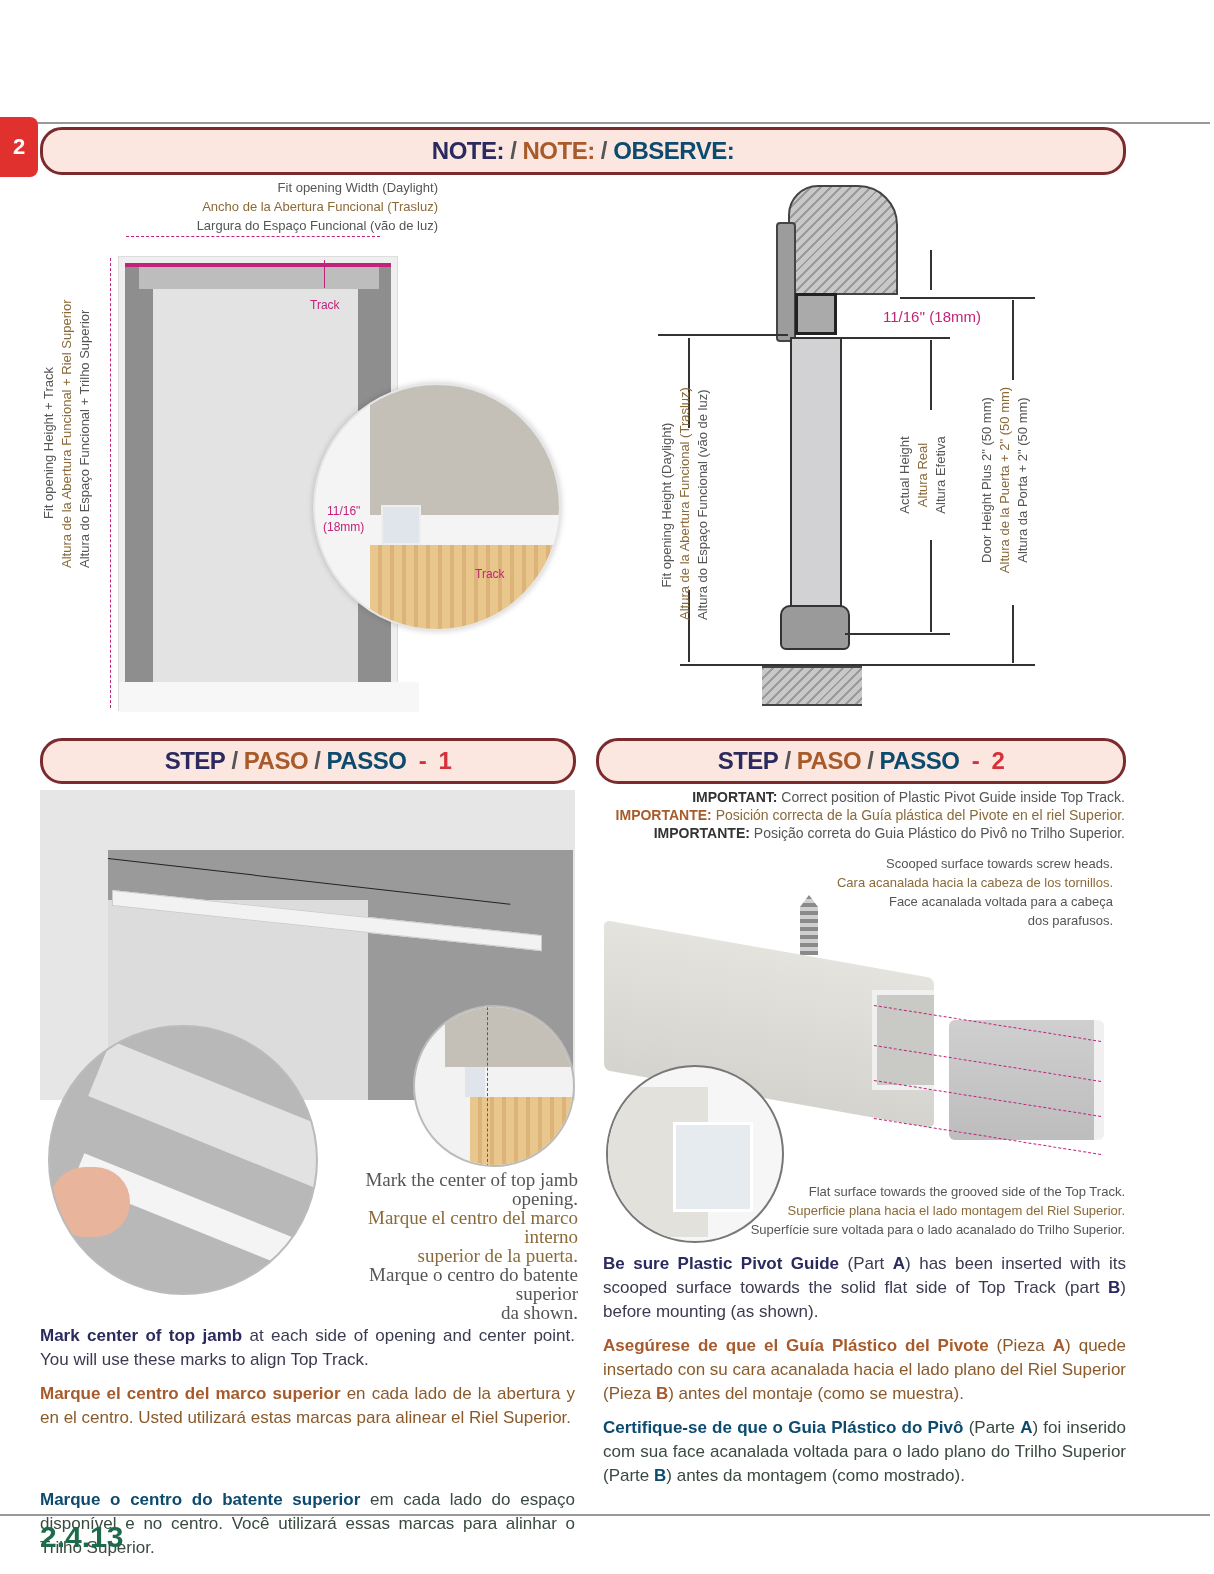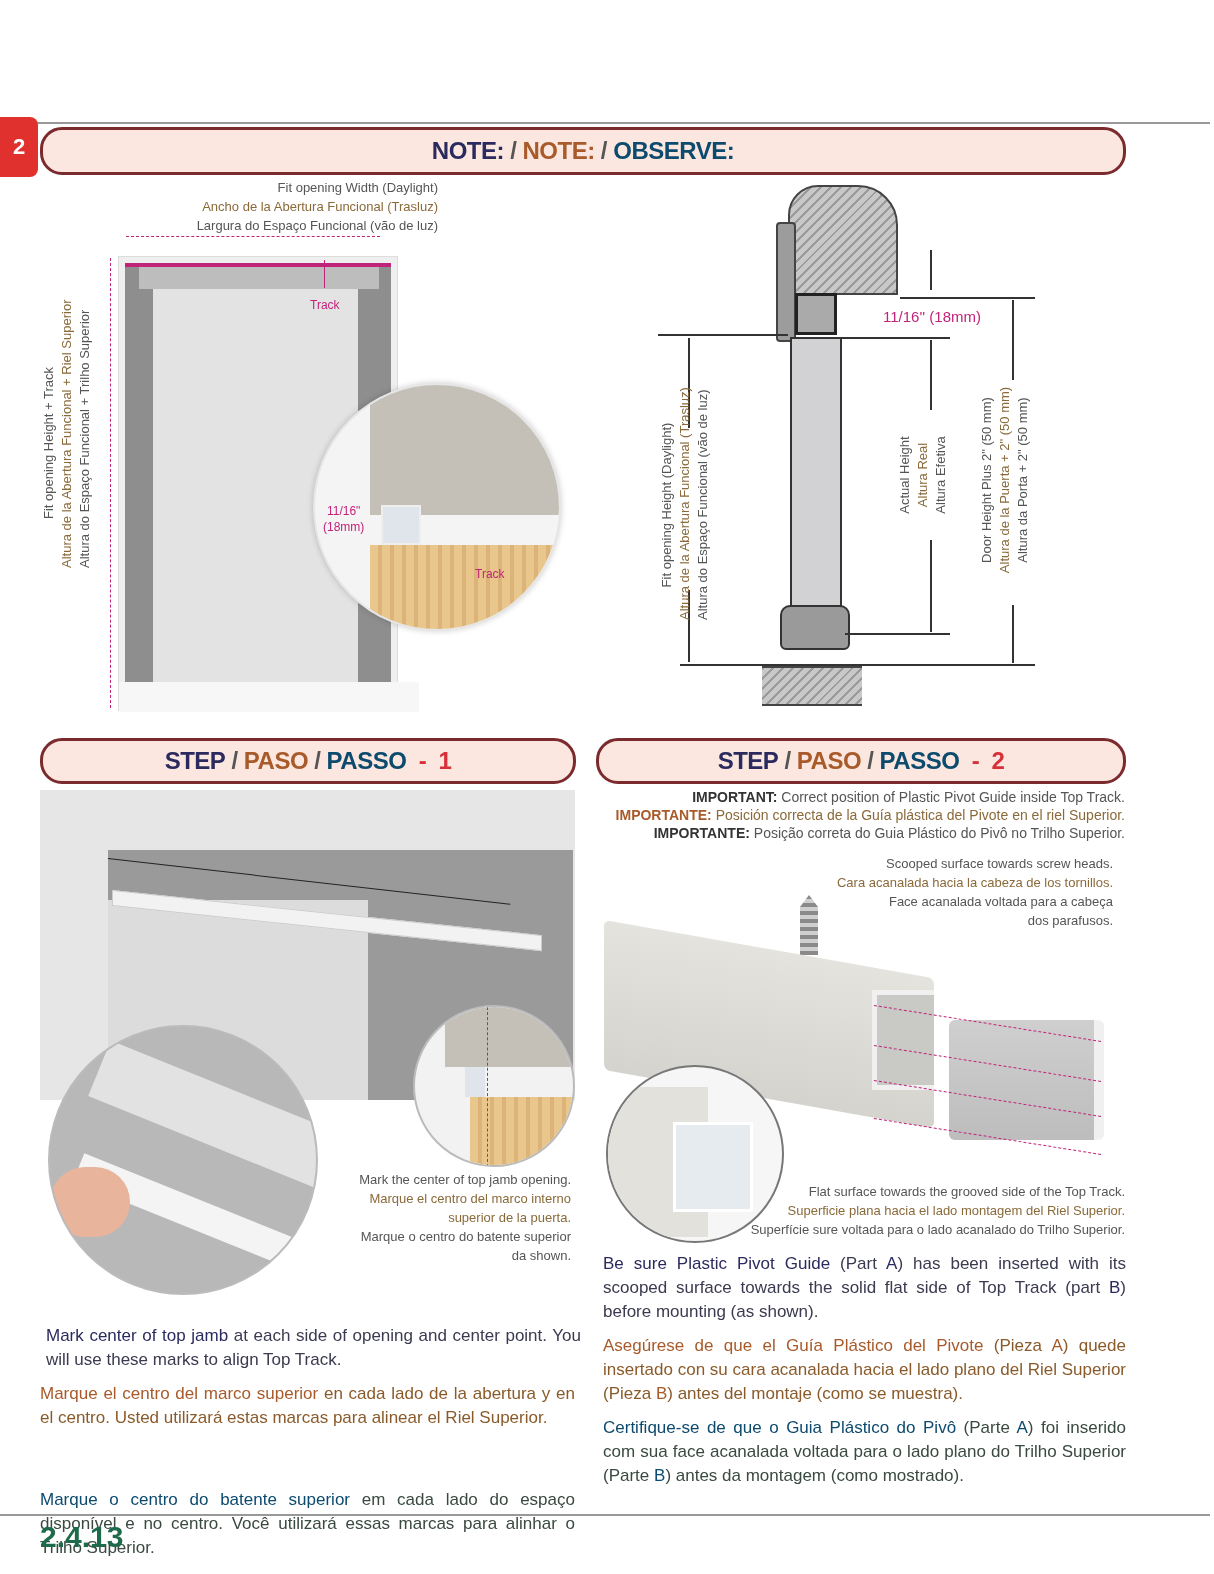--- a/index.html
+++ b/index.html
@@ -22,21 +22,21 @@
   .c-gray { color: #555; }
   .c-magenta { color: #c2237a; }
   .c-tan { color: #8a6a3a; }
 
   .label { font-size: 13px; line-height: 19px; text-align: center; }
   .vlabel { position: absolute; transform-origin: left top; transform: rotate(-90deg); font-size: 13px; line-height: 18px; white-space: nowrap; text-align: center; }
 
   .circle { position: absolute; border-radius: 50%; overflow: hidden; border: 2px solid #bbb; background: #f4f4f4; }
 
   .para { position: absolute; font-size: 17px; line-height: 24px; text-align: justify; }
-  .para b { font-weight: normal; }
+  .para b { font-weight: bold; }
   .page-num { position: absolute; left: 40px; top: 1520px; font-size: 30px; font-weight: bold; color: #1d6b4a; }
 
   .hatch { background: repeating-linear-gradient(135deg, #9a9a9a 0 2px, #c8c8c8 2px 7px); border: 2px solid #444; }
 </style>
 </head>
 <body>
 
 <div class="top-rule"></div>
 <div class="bottom-rule"></div>
 
@@ -159,30 +159,30 @@
     <div class="abs" style="left:0;top:140px;width:80px;height:70px;background:#e8b49c;border-radius:40px;"></div>
   </div>
 
   <div class="circle" style="left:373px;top:215px;width:162px;height:162px;background:#f2f2f2;">
     <div class="abs" style="left:30px;top:0;width:132px;height:60px;background:#c4c0b8;"></div>
     <div class="abs" style="left:50px;top:60px;width:20px;height:30px;background:#dfe5ea;"></div>
     <div class="abs" style="left:55px;top:90px;width:107px;height:80px;background:repeating-linear-gradient(90deg,#e8c68c 0 8px,#dcb47a 8px 12px);"></div>
     <div class="abs" style="left:72px;top:0;height:160px;border-left:1px dashed #c2237a;"></div>
   </div>
 
-  <div class="abs" style="left:296px;top:380px;width:235px;font-size:13px;line-height:19px;text-align:right;">
+  <div class="abs" style="left:303px;top:380px;width:235px;font-size:19px;line-height:19px;text-align:right;font-family:Liberation Serif, serif;">
     <div class="c-gray">Mark the center of top jamb opening.</div>
     <div class="c-tan">Marque el centro del marco interno</div>
     <div class="c-tan">superior de la puerta.</div>
     <div class="c-gray">Marque o centro do batente superior</div>
     <div class="c-gray">da shown.</div>
   </div>
 </div>
 
-<div class="para cond" style="left:40px;top:1324px;width:535px;color:#3a3a50;margin-left:6px;">
+<div class="para cond" style="left:40px;top:1324px;width:535px;color:#3a3a50;">
   <b class="c-navy">Mark center of top jamb</b><span> at each side of opening and center point. You will use these marks to align Top Track.</span>
 </div>
 <div class="para cond" style="left:40px;top:1382px;width:535px;color:#8a5a2a;">
   <b class="c-brown">Marque el centro del marco superior</b><span> en cada lado de la abertura y en el centro. Usted utilizará estas marcas para alinear el Riel Superior.</span>
 </div>
 <div class="para cond" style="left:40px;top:1440px;width:535px;color:#3a4a40;margin-top:48px;">
   <b class="c-green">Marque o centro do batente superior</b><span> em cada lado do espaço disponível e no centro. Você utilizará essas marcas para alinhar o Trilho Superior.</span>
 </div>
 
 <div class="banner cond" style="left:596px;top:738px;width:530px;height:46px;font-size:24px;">

